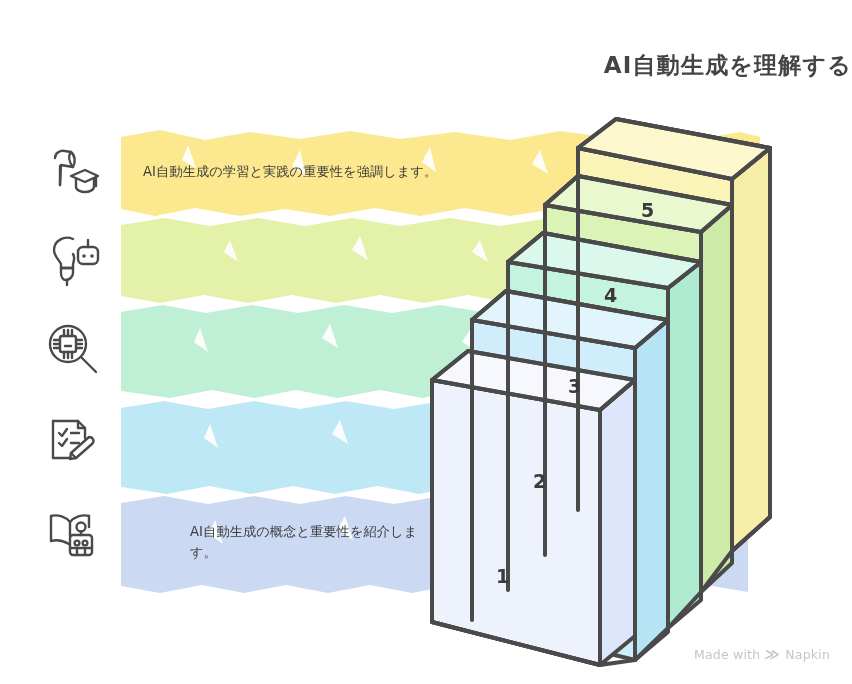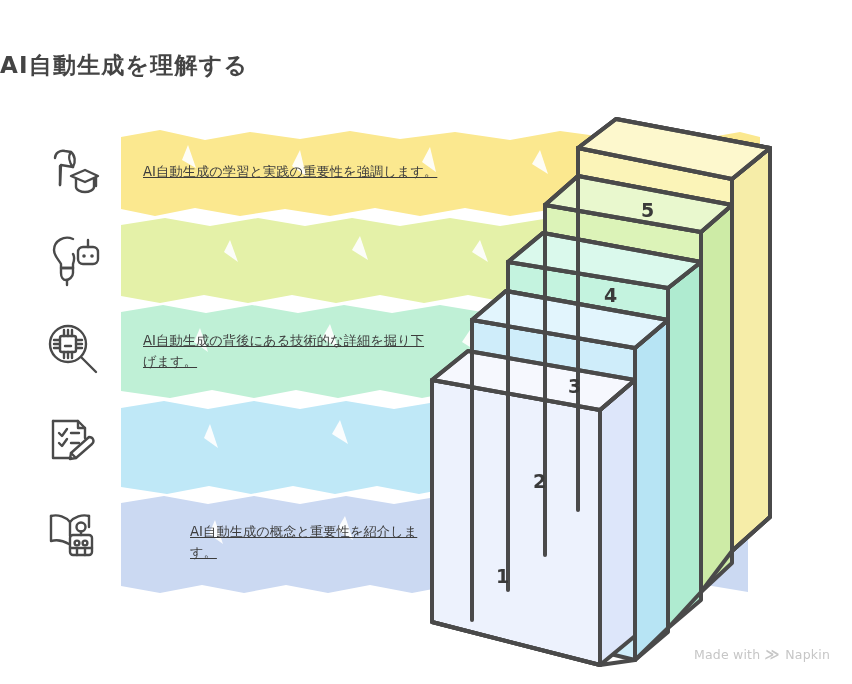--- a/index.html
+++ b/index.html
@@ -14,21 +14,21 @@
     position: relative;
     width: 852px; height: 684px;
     background: #ffffff;
   }
 
   
   #title {
     position: absolute;
     left: 0; top: 50px;
     width: 852px;
-    text-align: left;
+    text-align: right;
     font-size: 23px;
     font-weight: 700;
     letter-spacing: 1.2px;
     color: #444444;
   }
 
   
   #bands {
     position: absolute;
     left: 0; top: 0;
@@ -43,21 +43,20 @@
   }
 
   
   .row-text {
     position: absolute;
     color: #3c3c3c;
     font-size: 13.2px;
     line-height: 21px;
     letter-spacing: 0.1px;
     white-space: pre-line;
-    text-decoration: underline;
   }
 
   
   .row-icon {
     position: absolute;
     width: 62px; height: 62px;
   }
   .row-icon svg { display: block; width: 100%; height: 100%; }
 
   
@@ -273,22 +272,20 @@
       <circle cx="37" cy="40" r="2.4"></circle>
       <circle cx="45" cy="40" r="2.4"></circle>
       <path d="M30 45 L52 45"></path>
       <path d="M37 45 L37 52 M45 45 L45 52"></path>
     </svg>
   </div>
 
   <div class="row-text" style="left:143px; top:161px; width:300px;">AI自動生成の学習と実践の重要性を強調します。</div>
 
 
-  <div class="row-text" style="left:143px; top:330px; width:320px;">AI自動生成の背後にある技術的な詳細を掘り下
-げます。</div>
 
 
   <div class="row-text" style="left:143px; top:521px; width:300px;margin-left:47px;">AI自動生成の概念と重要性を紹介しま
 す。</div>
 
   <div class="step-num" style="left:496px; top:565px;">1</div>
   <div class="step-num" style="left:533px; top:470px;">2</div>
   <div class="step-num" style="left:568px; top:375px;">3</div>
   <div class="step-num" style="left:604px; top:284px;">4</div>
   <div class="step-num" style="left:641px; top:199px;">5</div>

